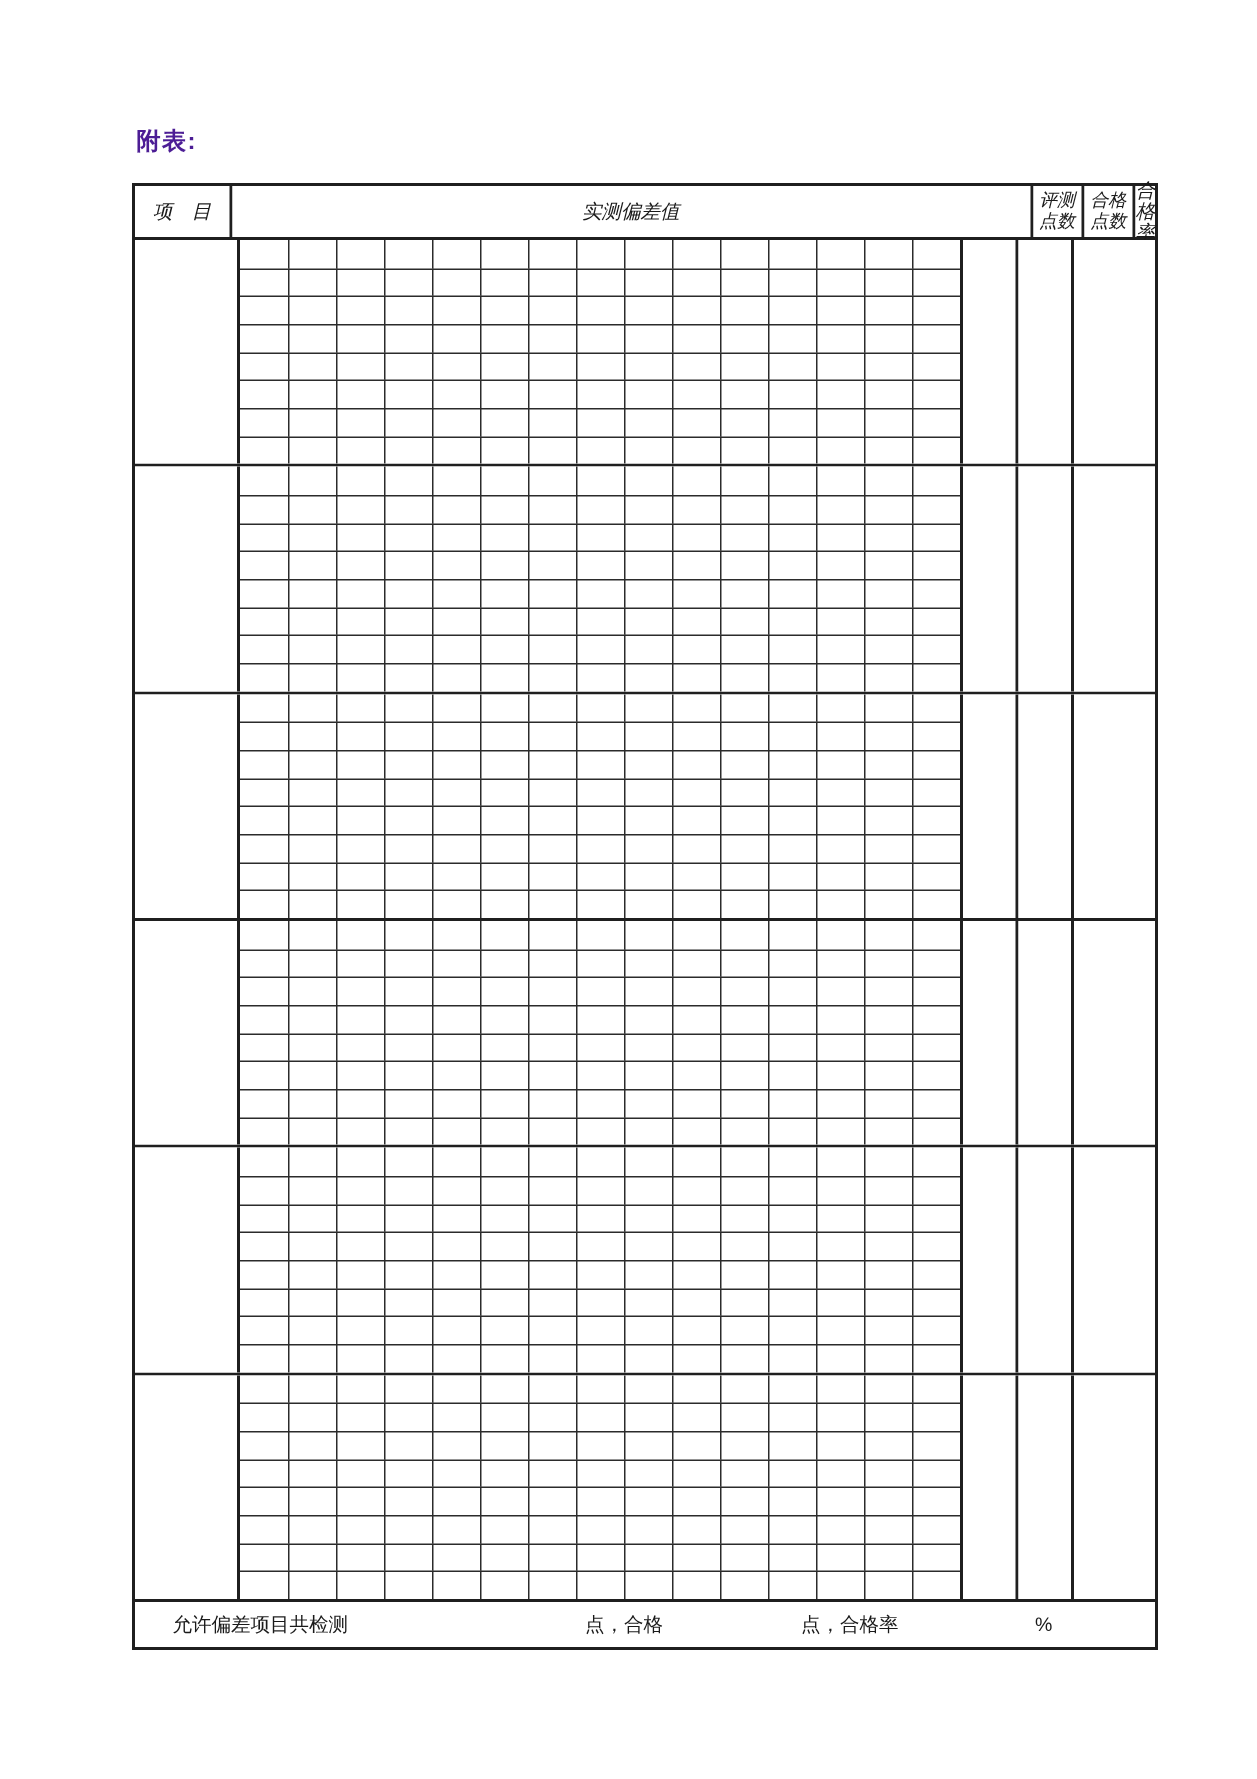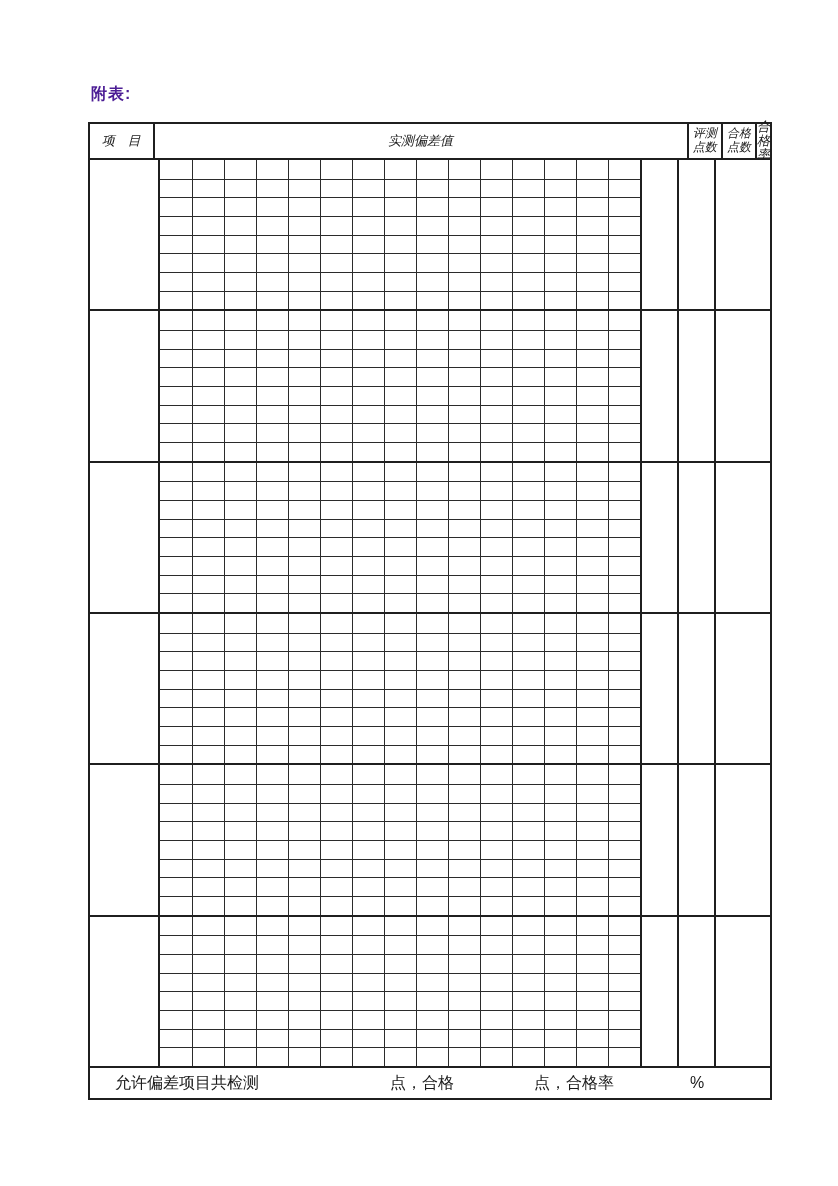--- a/index.html
+++ b/index.html
@@ -71,21 +71,21 @@
   .gcell {
     border-left: 1px solid #2b2b2b;
     border-top: 1px solid #2b2b2b;
   }
   .gcell:nth-child(15n+1) { border-left: none; }
   .gcell:nth-child(-n+15) { border-top: none; }
   .summary-row {
     flex: none;
     height: 30px;
     position: relative;
-    font-size: 16px;
+    font-size: 13px;
     background: #ffffff;
   }
   .summary-row span {
     position: absolute;
     top: 50%;
     transform: translateY(-50%);
     white-space: nowrap;
     color: #1a1a1a;
   }
   .seg1 { left: 25px; }

